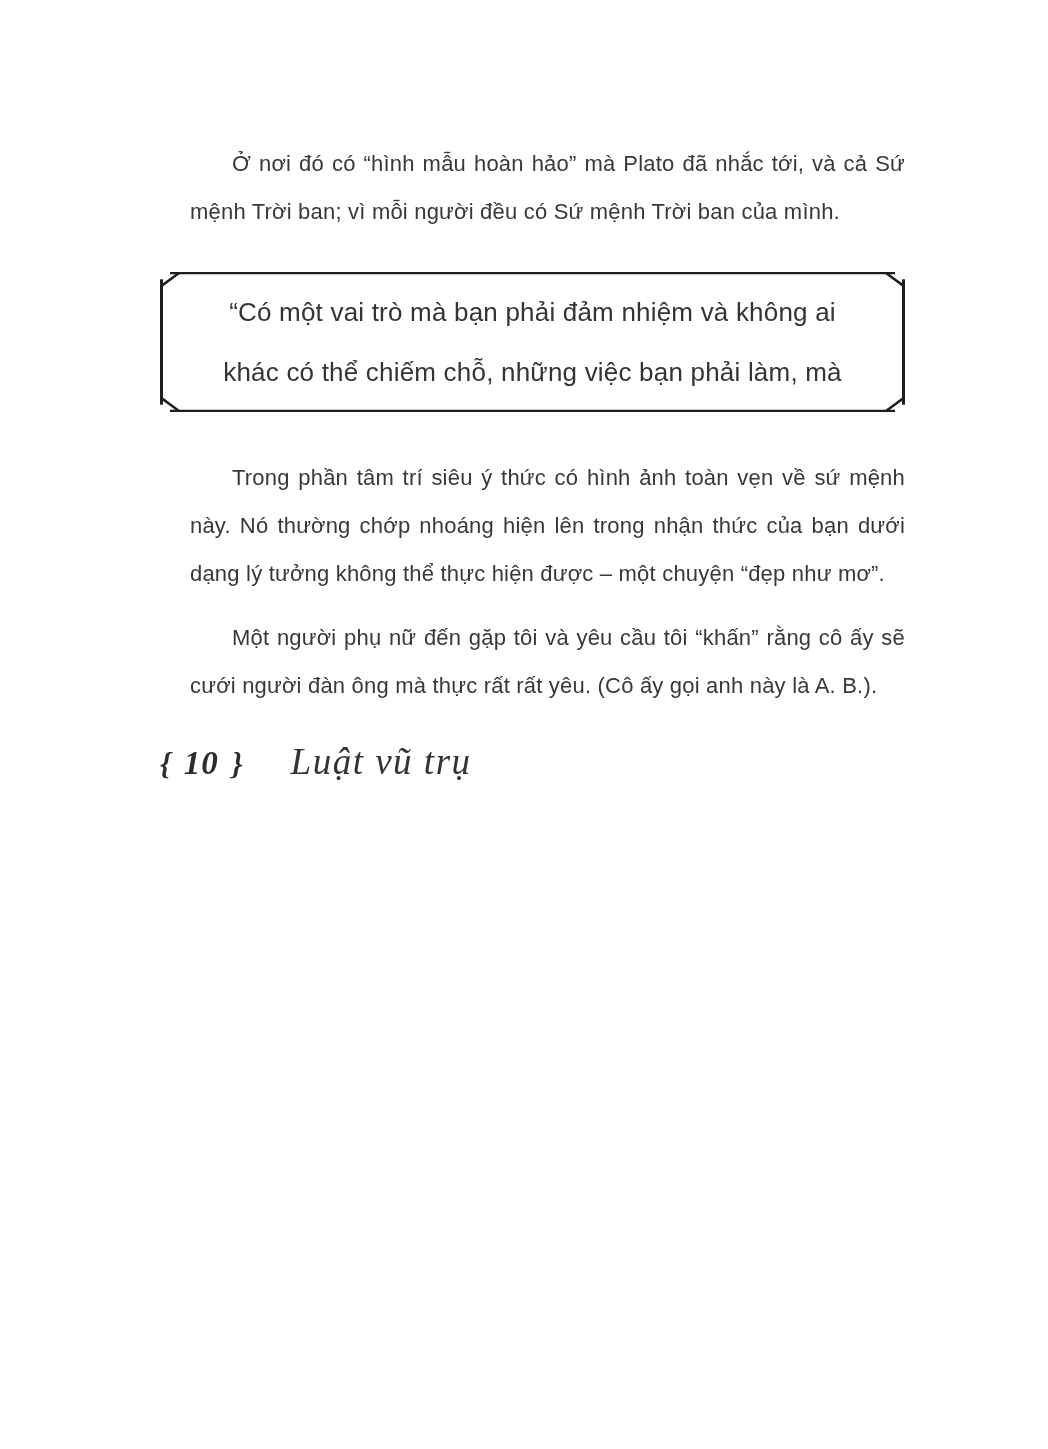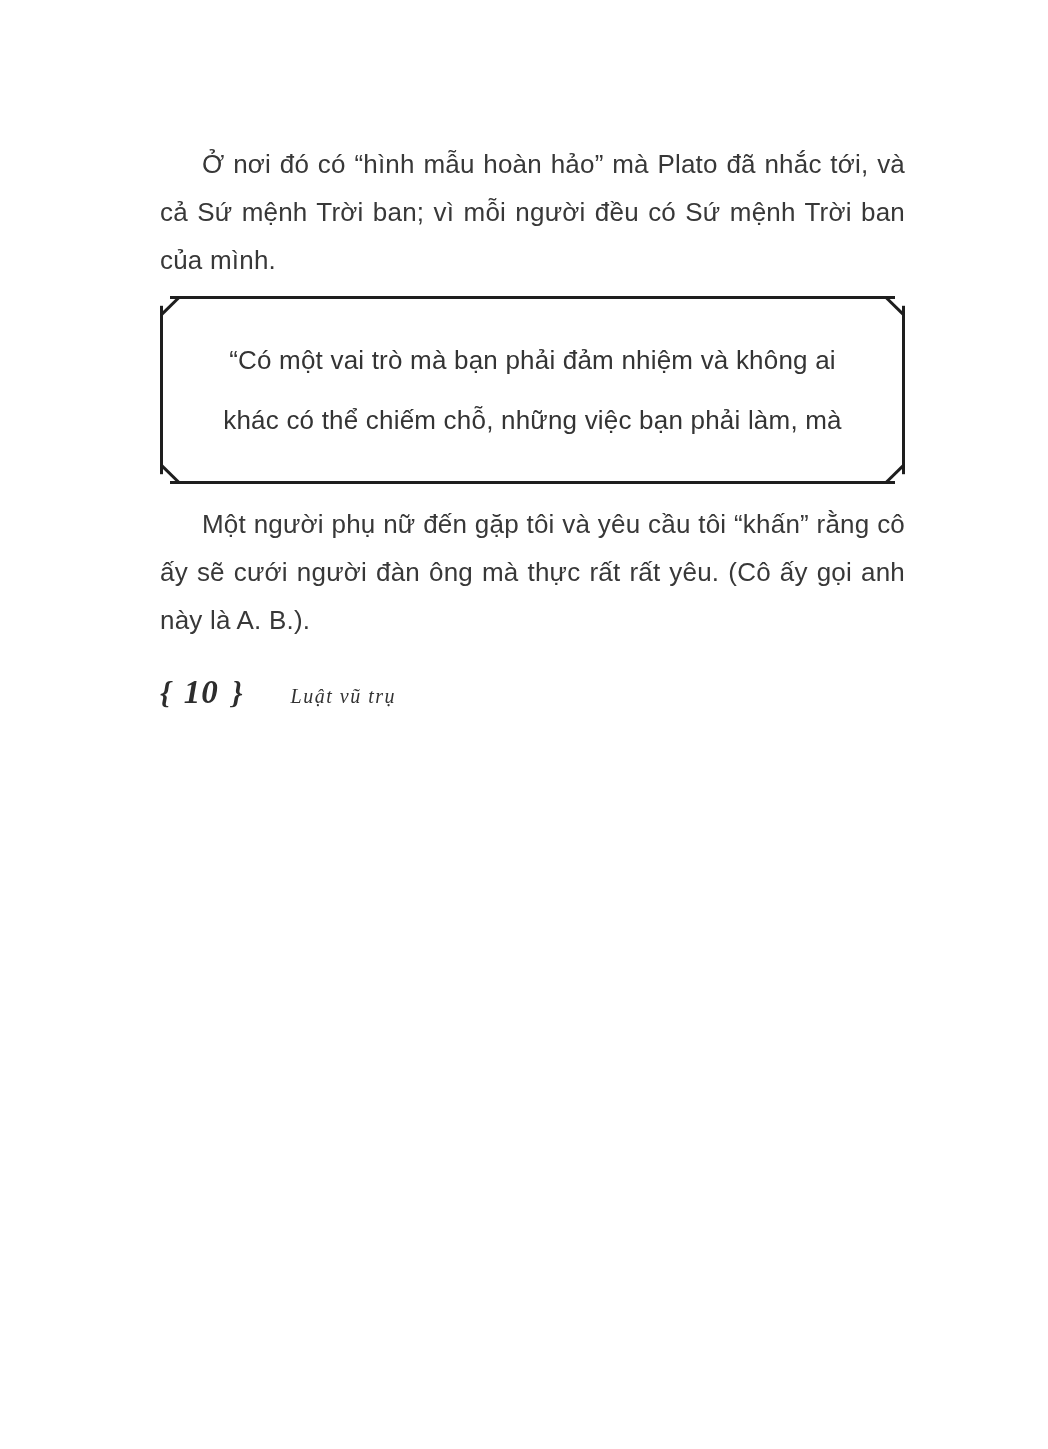--- a/index.html
+++ b/index.html
@@ -11,37 +11,38 @@
     overflow: hidden;
   }
   .page {
     position: relative;
     width: 1048px;
     height: 1449px;
     padding: 140px 143px 0 160px;
     background: #ffffff;
   }
   .body-paragraph {
-    font-size: 26px;
+    font-size: 22px;
     font-weight: 300;
     line-height: 48px;
     letter-spacing: 0.2px;
     text-align: justify;
     text-indent: 42px;
     color: #383838;
+    margin-left: 30px;
   }
   .p-first { margin-top: 0; }
   .p-after-box { margin-top: 42px; }
   .p-normal { margin-top: 16px; }
 
   .quote-box {
     position: relative;
-    margin-top: 12px;
+    margin-top: 36px;
     width: 100%;
-    height: 188px;
+    height: 140px;
   }
   .quote-frame {
     position: absolute;
     inset: 0;
     width: 100%;
     height: 100%;
   }
   .quote-lines {
     position: relative;
     height: 100%;
@@ -77,21 +78,21 @@
     font-weight: 600;
     color: #2d2d2d;
   }
   .footer-page-number {
     font-size: 33px;
     font-weight: 700;
     margin: 0 13px;
     letter-spacing: 1px;
   }
   .footer-book-title {
-    font-size: 20px;
+    font-size: 37px;
     font-weight: 400;
     margin-left: 48px;
     letter-spacing: 1.5px;
     color: #333333;
   }
 </style>
 </head>
 <body>
 
 <div class="page">
@@ -110,20 +111,21 @@
         <path d="M 743.5 173 L 726 190.5"></path>
         <path d="M 19 190.5 L 1.5 173"></path>
       </g>
     </svg>
     <div class="quote-lines">
       <div class="quote-line">“Có một vai trò mà bạn phải đảm nhiệm và không ai</div>
       <div class="quote-line">khác có thể chiếm chỗ, những việc bạn phải làm, mà</div>
     </div>
   </div>
 
+  <p class="body-paragraph p-after-box">Trong phần tâm trí siêu ý thức có hình ảnh toàn vẹn về sứ mệnh này. Nó thường chớp nhoáng hiện lên trong nhận thức của bạn dưới dạng lý tưởng không thể thực hiện được – một chuyện “đẹp như mơ”.</p>
 
 
 
   <p class="body-paragraph p-normal">Một người phụ nữ đến gặp tôi và yêu cầu tôi “khấn” rằng cô ấy sẽ cưới người đàn ông mà thực rất rất yêu. (Cô ấy gọi anh này là A. B.).</p>
 
   <div class="footer">
     <span class="page-number-group">
       <span class="footer-brace">{</span>
       <span class="footer-page-number">10</span>
       <span class="footer-brace">}</span>

